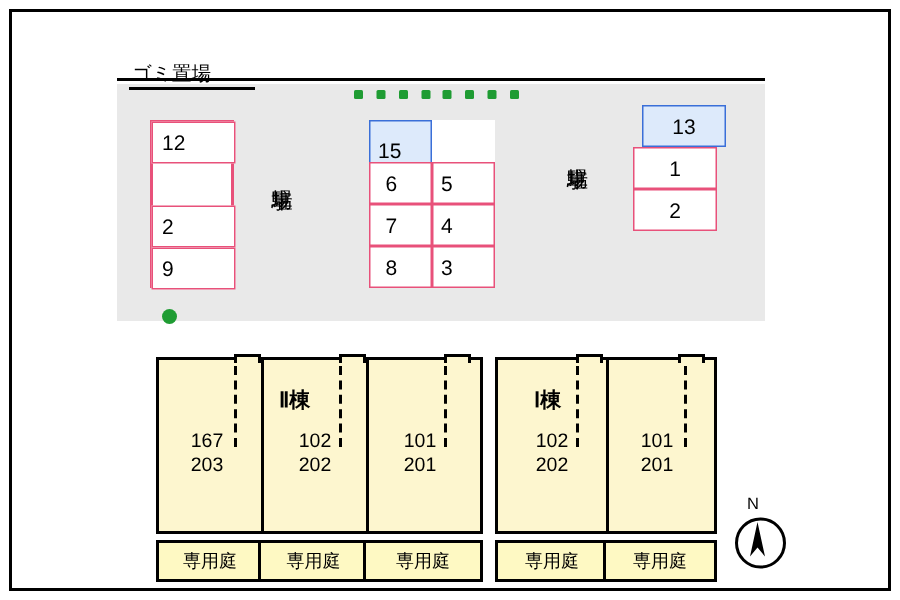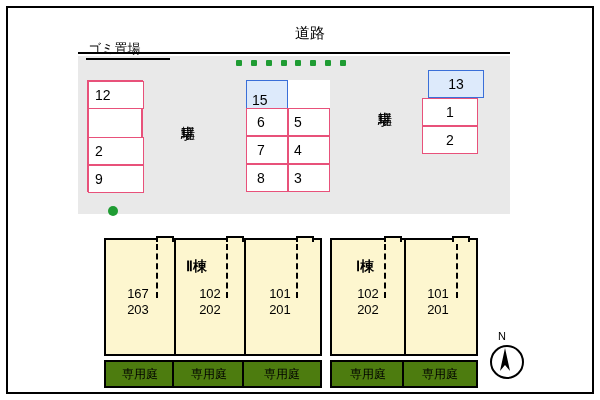--- a/index.html
+++ b/index.html
@@ -37,55 +37,54 @@
 
   .boxlabel{position:absolute;border:2px solid #000;background:#fff;font-size:13px;
             display:flex;align-items:center;justify-content:center;color:#000;}
 
   
   .bldg{position:absolute;background:#fdf6cf;border:2px solid #000;}
   .unitline{position:absolute;border-left:2px solid #000;}
   .dash{position:absolute;border-left:2px dashed #000;}
   .bldg-name{position:absolute;font-size:14px;font-weight:bold;color:#000;}
   .unit{position:absolute;font-size:13px;color:#000;text-align:center;line-height:16px;}
-  .niwa{position:absolute;border:2px solid #000;background:#4d7c0f;font-size:12px;
+  .niwa{position:absolute;border:2px solid #000;background:#fef9c3;font-size:12px;
         display:flex;align-items:center;justify-content:center;color:#000;}
 
   .compass-c{position:absolute;left:490px;top:345px;width:30px;height:30px;border:2px solid #000;border-radius:50%;background:#fff;}
   .compass-n{position:absolute;left:498px;top:330px;font-size:11px;color:#000;}
   .needle{position:absolute;left:0;top:0;}
 </style>
 </head>
 <body>
 
 <div id="root">
 
   <div class="abs frame"></div>
 
   <div class="abs ground"></div>
 
-  <div class="abs road-label">道路</div>
   <div class="abs road-line"></div>
 
   <div class="abs gomi">ゴミ置場</div>
   <div class="abs gomi-underline"></div>
 
   <div class="abs dots">
     <span></span>
     <span></span>
     <span></span>
     <span></span>
     <span></span>
     <span></span>
     <span></span>
     <span></span>
   </div>
   <div class="abs green-dot"></div>
 
-  <div class="abs cellbox" style="left:87px;top:80px;width:56px;height:112px;">
+  <div class="abs cellbox" style="left:100px;top:80px;width:56px;height:112px;">
     <div class="cell" style="left:-1px;top:-1px;width:56px;height:28px;justify-content:flex-start;padding-left:6px;">12</div>
     <div class="cell" style="left:-1px;top:55px;width:56px;height:28px;justify-content:flex-start;padding-left:6px;">2</div>
     <div class="cell" style="left:-1px;top:83px;width:56px;height:28px;justify-content:flex-start;padding-left:6px;">9</div>
   </div>
 
   <div class="label-vert" style="left:176px;top:102px;width:24px;">
     <span style="writing-mode:vertical-rl;display:inline-block;">駐車場</span>
   </div>
 
   <div class="abs cellbox" style="left:246px;top:80px;width:84px;height:112px;border:none;">

